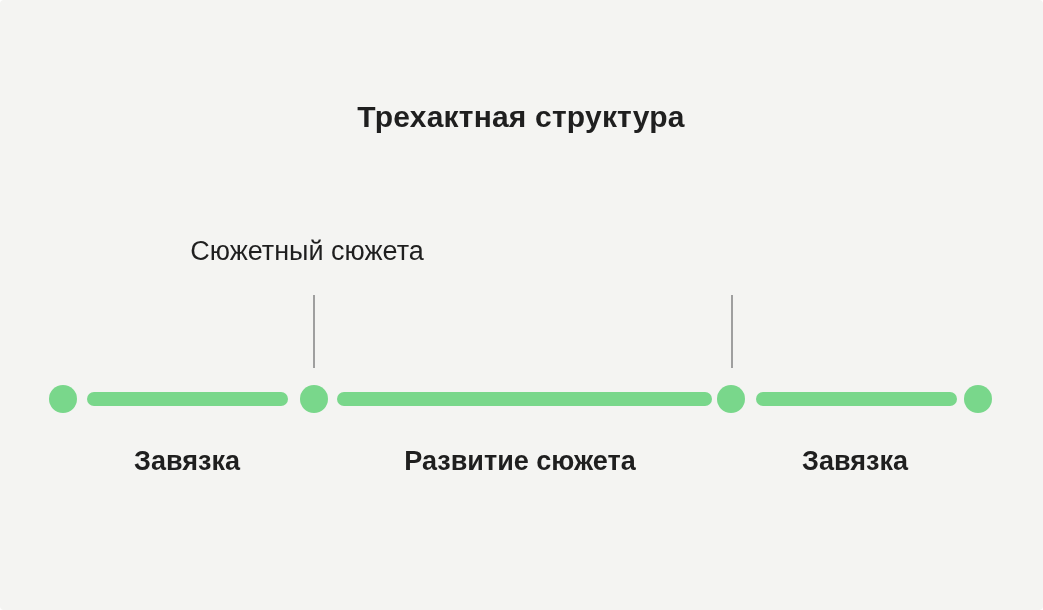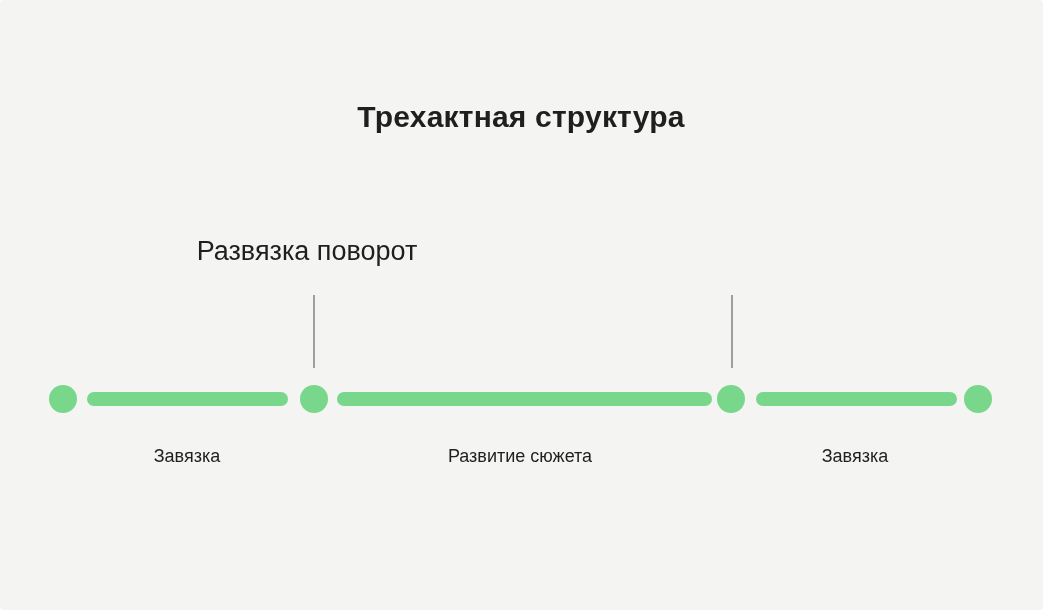--- a/index.html
+++ b/index.html
@@ -69,37 +69,37 @@
     border-radius: 7px;
     background: var(--accent, #79d78b);
   }
   .seg.s1 { left: 87px;  width: 201px; }
   .seg.s2 { left: 337px; width: 375px; }
   .seg.s3 { left: 756px; width: 201px; }
   .act-label {
     position: absolute;
     top: 446px;
     transform: translateX(-50%);
-    font-size: 18px;
-    font-weight: 400;
+    font-size: 27px;
+    font-weight: 700;
     color: var(--text, #1f1f1f);
     white-space: nowrap;
   }
   .act-label.a1 { left: 187px; }
   .act-label.a2 { left: 520px; text-align: right; }
   .act-label.a3 { left: 855px; }
 </style>
 </head>
 <body>
 
 <div class="card">
 
   <div class="title">Трехактная структура</div>
 
-  <div class="milestone-label m1">Развязка поворот</div>
+  <div class="milestone-label m1">Сюжетный сюжета</div>
 
 
   <div class="tick t1"></div>
   <div class="tick t2"></div>
 
   <div class="dot d0"></div>
   <div class="seg s1"></div>
   <div class="dot d1"></div>
   <div class="seg s2"></div>
   <div class="dot d2"></div>

